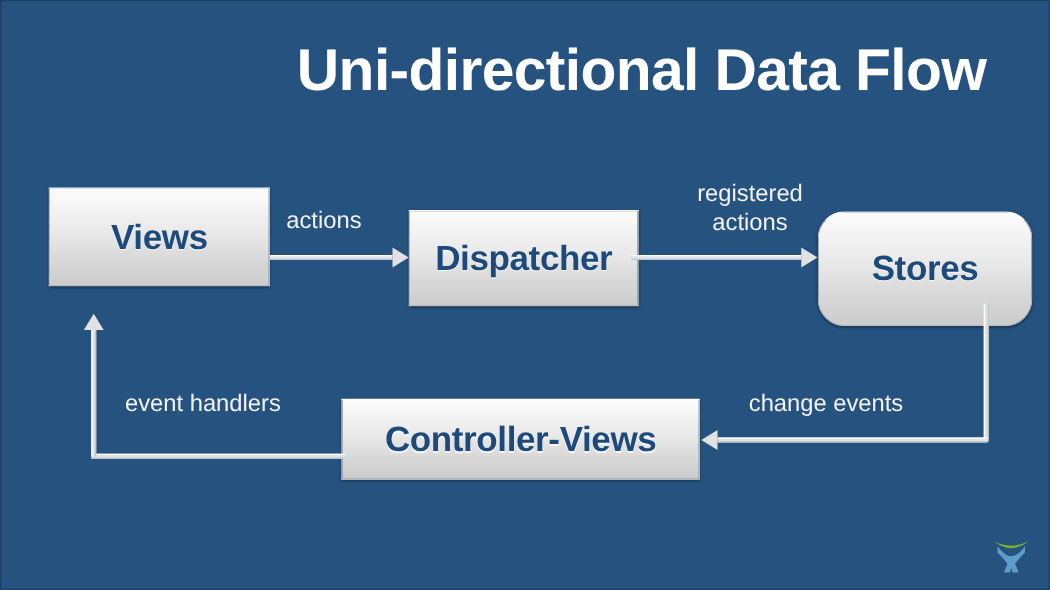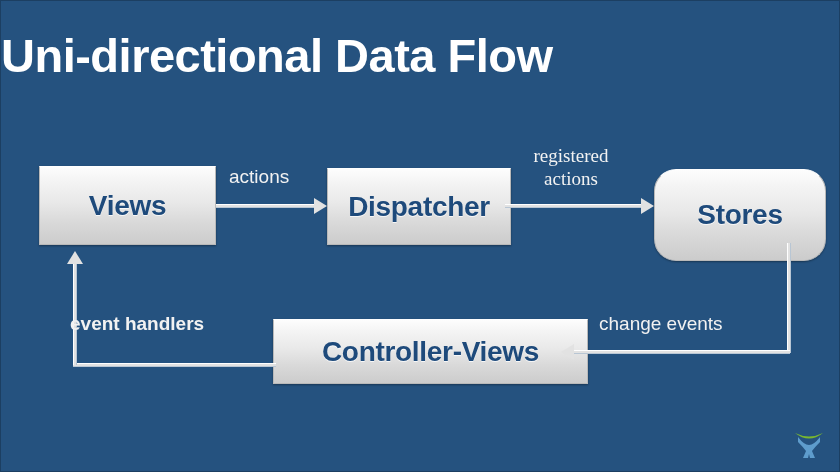--- a/index.html
+++ b/index.html
@@ -19,21 +19,21 @@
     font-family: "Liberation Sans", sans-serif;
     -webkit-font-smoothing: antialiased;
   }
 
   
   #title {
     position: absolute;
     left: 0;
     top: 26px;
     width: 788px;
-    text-align: left;
+    text-align: right;
     color: #ffffff;
     font-size: 47px;
     font-weight: bold;
     letter-spacing: -0.5px;
     line-height: 58px;
     white-space: nowrap;
   }
 
   
   .node {
@@ -54,24 +54,24 @@
   }
   .node-label {
     color: #1e4a7b;
     font-weight: bold;
     font-size: 28px;
     letter-spacing: -0.3px;
     white-space: nowrap;
     text-shadow: 0 1px 0 rgba(255,255,255,0.75);
   }
 
-  #node-views        { left: 38px;  top: 165px; width: 177px; height: 79px; }
+  #node-views        { left: 38px;  top: 149px; width: 177px; height: 79px; }
   #node-dispatcher   { left: 326px; top: 167px; width: 184px; height: 77px; }
   #node-stores       { left: 653px; top: 168px; width: 172px; height: 92px; border-radius: 22px; }
-  #node-controller   { left: 272px; top: 318px; width: 315px; height: 65px; }
+  #node-controller   { left: 272px; top: 318px; width: 287px; height: 65px; }
 
   
   .line-h {
     position: absolute;
     height: 4px;
     background: #e2e2e2;
     border-top: 1px solid #ffffff;
     border-bottom: 1px solid #b8c6d4;
     box-sizing: border-box;
   }
@@ -108,23 +108,23 @@
   
   .edge-label {
     position: absolute;
     color: #f2f2f2;
     font-size: 19px;
     line-height: 23px;
     white-space: nowrap;
     text-align: center;
   }
   #label-actions            { left: 228px; top: 164px; text-align: right; }
-  #label-registered         { left: 508px; top: 143px; width: 124px; white-space: normal; font-family: Liberation Serif, serif; }
+  #label-registered         { left: 537px; top: 143px; width: 124px; white-space: normal; }
   #label-change-events      { left: 598px; top: 311px; }
-  #label-event-handlers     { left: 69px;  top: 311px; font-weight: bold; }
+  #label-event-handlers     { left: 99px;  top: 311px; }
 
   
   #logo {
     position: absolute;
     left: 789px;
     top: 424px;
     width: 38px;
     height: 38px;
   }
 </style>

